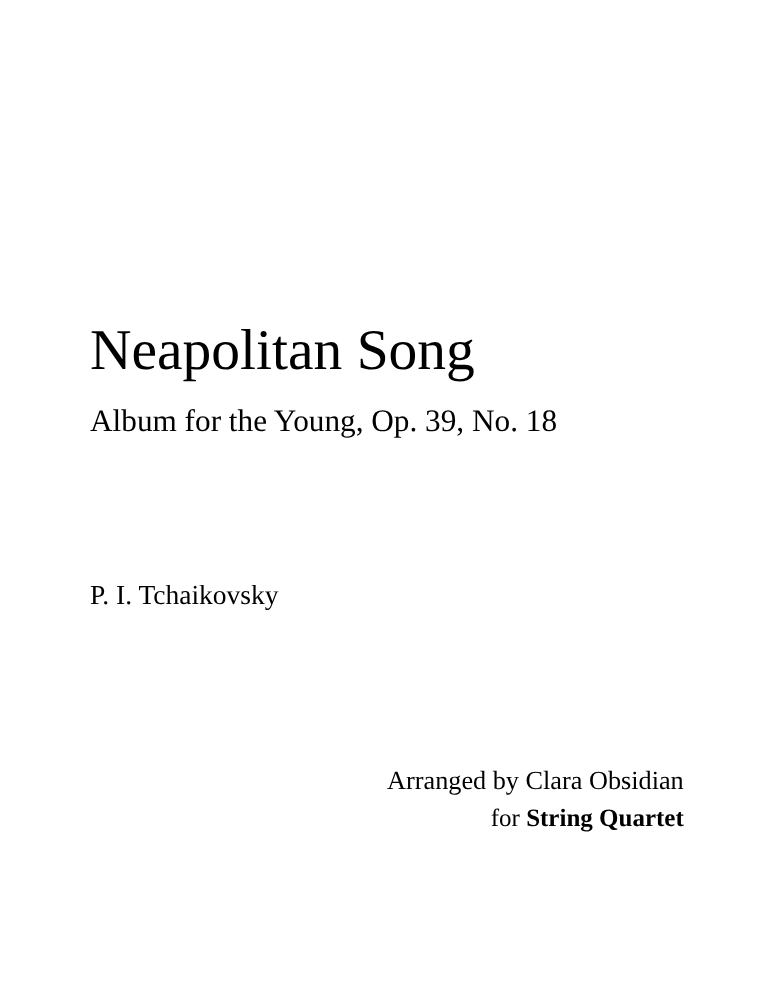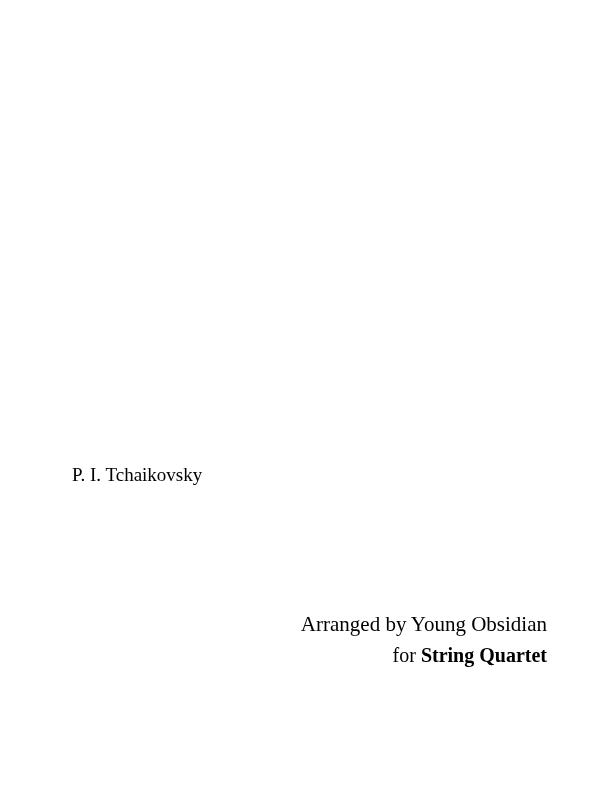--- a/index.html
+++ b/index.html
@@ -30,21 +30,21 @@
     left: 72px;
     top: 325px;
     font-size: 25px;
     line-height: 1;
     white-space: nowrap;
   }
   .composer {
     position: absolute;
     left: 72px;
     top: 465px;
-    font-size: 19px;
+    font-size: 22px;
     line-height: 1;
     white-space: nowrap;
   }
   .credits {
     position: absolute;
     left: 0;
     right: 65px;
     text-align: right;
   }
   .arranger {
@@ -62,21 +62,23 @@
   }
   .instrumentation .instr-name {
     font-weight: bold;
   }
 </style>
 </head>
 <body>
 
 <div class="page">
 
+  <div class="piece-title">Neapolitan Song</div>
 
+  <div class="piece-subtitle">Album for the Young, Op. 39, No. 18</div>
 
   <div class="composer">P. I. Tchaikovsky</div>
 
-  <div class="credits arranger">Arranged by Young Obsidian</div>
+  <div class="credits arranger">Arranged by Clara Obsidian</div>
 
   <div class="credits instrumentation"><span class="instr-prefix">for </span><span class="instr-name">String Quartet</span></div>
 
 </div>
 
 </body></html>

